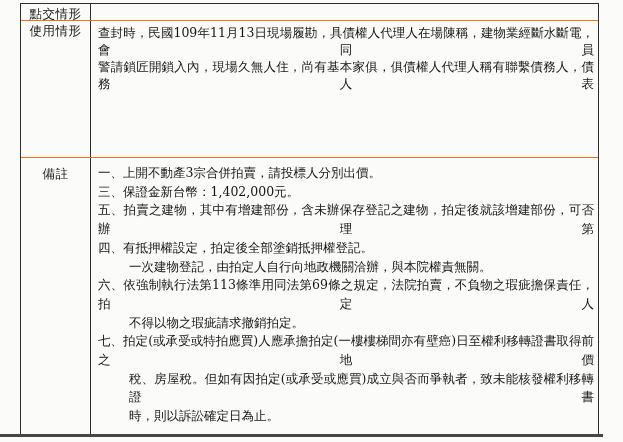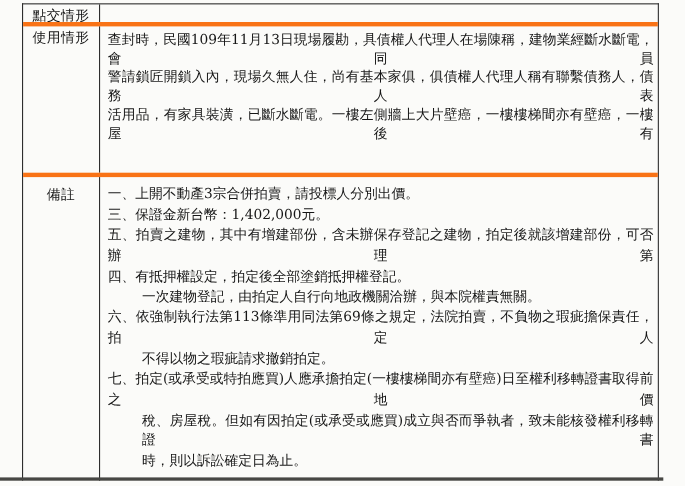--- a/index.html
+++ b/index.html
@@ -18,21 +18,21 @@
     top: 3px;
     width: 579px;
     height: 434px;
     border: 1px solid #2e2e2e;
     border-bottom: none;
     box-sizing: border-box;
     display: flex;
     flex-direction: column;
   }
   .row { display: flex; box-sizing: border-box; }
-  .row + .row { border-top: 4px solid #f97316; }
+  .row + .row { border-top: 1px solid #f97316; }
   .row-delivery { height: 16px; }
   .row-usage { height: 137px; }
   .row-remarks { flex: 1; }
   .label-cell {
     width: 70px;
     flex: 0 0 70px;
     border-right: 1px solid #2e2e2e;
     box-sizing: border-box;
     text-align: center;
     font-size: 12.5px;
@@ -78,21 +78,20 @@
       <div class="content-cell">
         <div class="line">點交否: 部分點交、部分不點交</div>
       </div>
     </div>
 
     <div class="row row-usage">
       <div class="label-cell">使用情形</div>
       <div class="content-cell">
         <div class="line full">查封時，民國109年11月13日現場履勘，具債權人代理人在場陳稱，建物業經斷水斷電，會同員</div>
         <div class="line full">警請鎖匠開鎖入內，現場久無人住，尚有基本家俱，俱債權人代理人稱有聯繫債務人，債務人表</div>
-        <div class="line full">活用品，有家具裝潢，已斷水斷電。一樓左側牆上大片壁癌，一樓樓梯間亦有壁癌，一樓屋後有</div>
 
       </div>
     </div>
 
     <div class="row row-remarks">
       <div class="label-cell">備註</div>
       <div class="content-cell">
         <div class="line">一、上開不動產3宗合併拍賣，請投標人分別出價。</div>
         <div class="line">三、保證金新台幣：1,402,000元。</div>
         <div class="line full">五、拍賣之建物，其中有增建部份，含未辦保存登記之建物，拍定後就該增建部份，可否辦理第</div>

